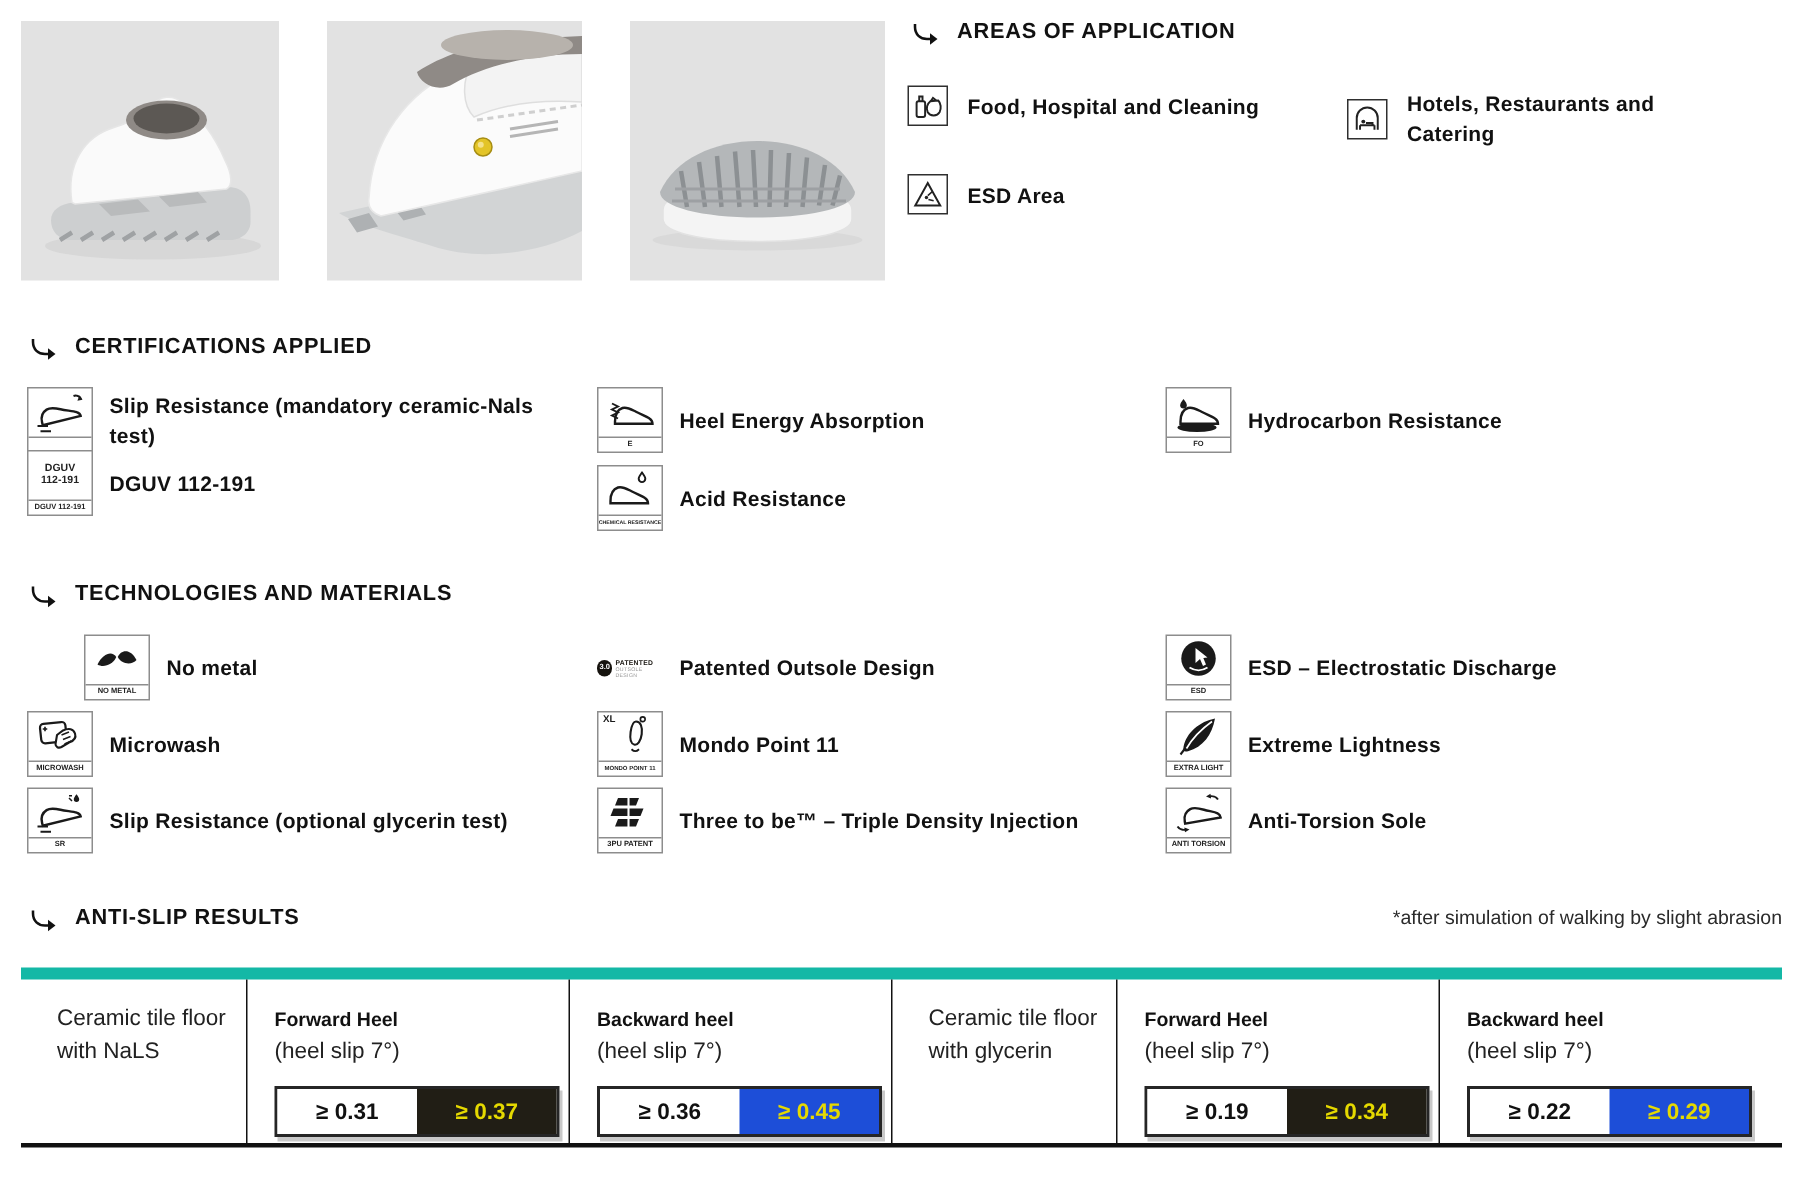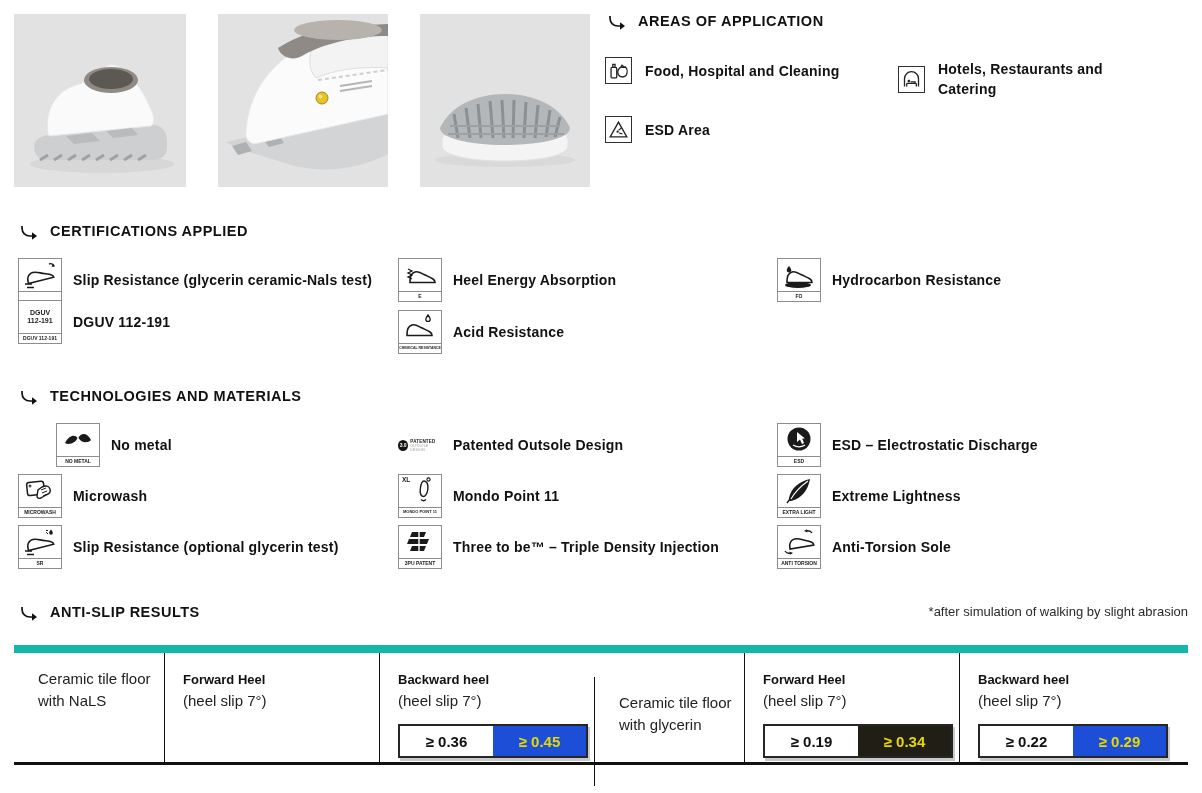--- a/index.html
+++ b/index.html
@@ -157,21 +157,21 @@
         <g transform="rotate(-14 16 16)">
           <path d="M5 19 C5 15 7 12.5 10 11.5 C13 10.5 16 12 19 13.5 C23 15.5 27 16.5 29 18 C30.5 19 31 20 31 21 L5 21 Z" fill="none" stroke="#1a1a1a" stroke-width="1.6"></path>
         </g>
         <path d="M3 24 h7 M5 27.5 h7" stroke="#1a1a1a" stroke-width="1.4"></path>
         <path d="M27 4 a4 4 0 0 1 5 2" fill="none" stroke="#1a1a1a" stroke-width="1.4"></path>
         <path d="M31 3.5 l2 3 l-3.4 .6 Z" fill="#1a1a1a"></path>
       </svg>
     </div>
     <div class="cap"></div>
   </div>
-  <div class="item-label" style="width:300px;">Slip Resistance (glycerin ceramic-Nals test)</div>
+  <div class="item-label" style="width:300px;">Slip Resistance (mandatory ceramic-Nals test)</div>
 </div>
 
 <div class="item" style="left:398px;top:258px;width:340px;">
   <div class="sq-icon">
     <div class="art">
       <svg width="36" height="30" viewBox="0 0 36 30">
         <path d="M8 21 C8 16 10 13 13 12 C16 11 19 13 22 14.5 C26 16.5 29 17.5 31 19 C32.5 20 33 21 33 22.5 L8 22.5 Z" fill="none" stroke="#1a1a1a" stroke-width="1.6"></path>
         <path d="M6 9 l4 2 l-4 2 l4 2 l-4 2 l4 2" fill="none" stroke="#1a1a1a" stroke-width="1.3"></path>
       </svg>
     </div>
@@ -366,31 +366,35 @@
   <div class="sec-title">ANTI-SLIP RESULTS</div>
 </div>
 <div class="note">*after simulation of walking by slight abrasion</div>
 
 <div class="aslip-table">
 
   <div class="t-col floor-cell" style="width:150px;">Ceramic tile floor with NaLS</div>
   <div class="t-col divided result-cell" style="width:215px;">
     <div class="r-head">Forward Heel</div>
     <div class="r-sub">(heel slip 7°)</div>
+    <div class="badge">
+      <div class="b-white">≥ 0.31</div>
+      <div class="b-black badge-dark" style="background: rgb(33, 30, 21); color: rgb(229, 217, 0);">≥ 0.37</div>
+    </div>
   </div>
   <div class="t-col divided result-cell" style="width:215px;">
     <div class="r-head">Backward heel</div>
     <div class="r-sub">(heel slip 7°)</div>
     <div class="badge">
       <div class="b-white">≥ 0.36</div>
       <div class="b-black badge-dark" style="background: #1d4ed8; color: rgb(229, 217, 0);">≥ 0.45</div>
     </div>
   </div>
 
-  <div class="t-col divided floor-cell" style="width:150px;margin-top:24px;">Ceramic tile floor with glycerin</div>
+  <div class="t-col divided floor-cell" style="width:150px;">Ceramic tile floor with glycerin</div>
   <div class="t-col divided result-cell" style="width:215px;">
     <div class="r-head">Forward Heel</div>
     <div class="r-sub">(heel slip 7°)</div>
     <div class="badge">
       <div class="b-white">≥ 0.19</div>
       <div class="b-black badge-dark" style="background: rgb(33, 30, 21); color: rgb(229, 217, 0);">≥ 0.34</div>
     </div>
   </div>
   <div class="t-col divided result-cell" style="width:229px;">
     <div class="r-head">Backward heel</div>

